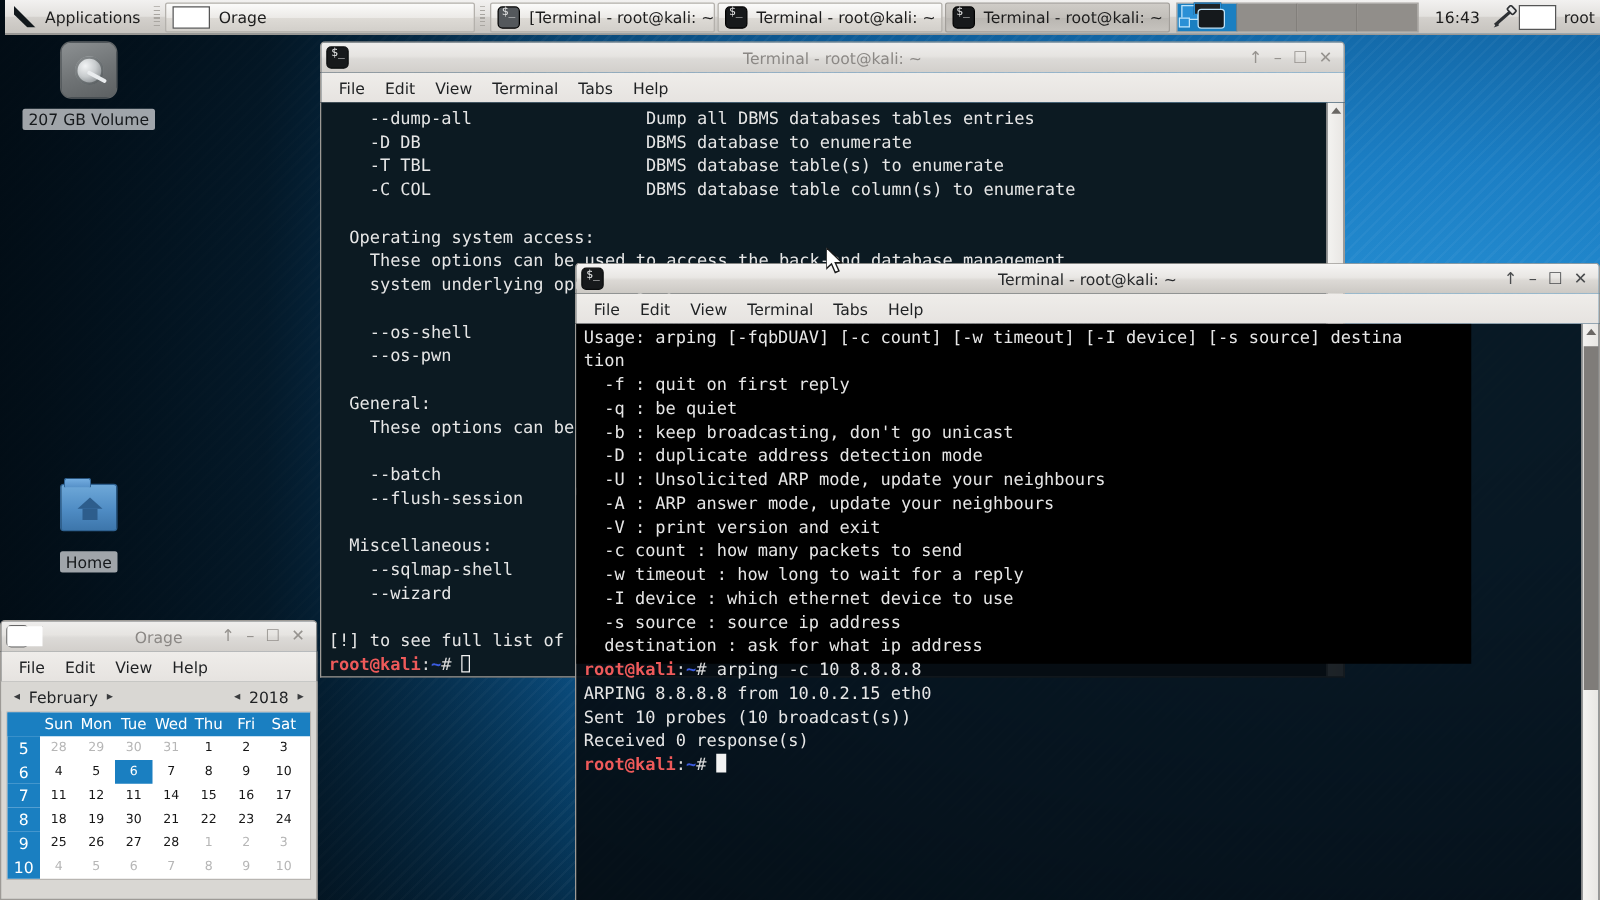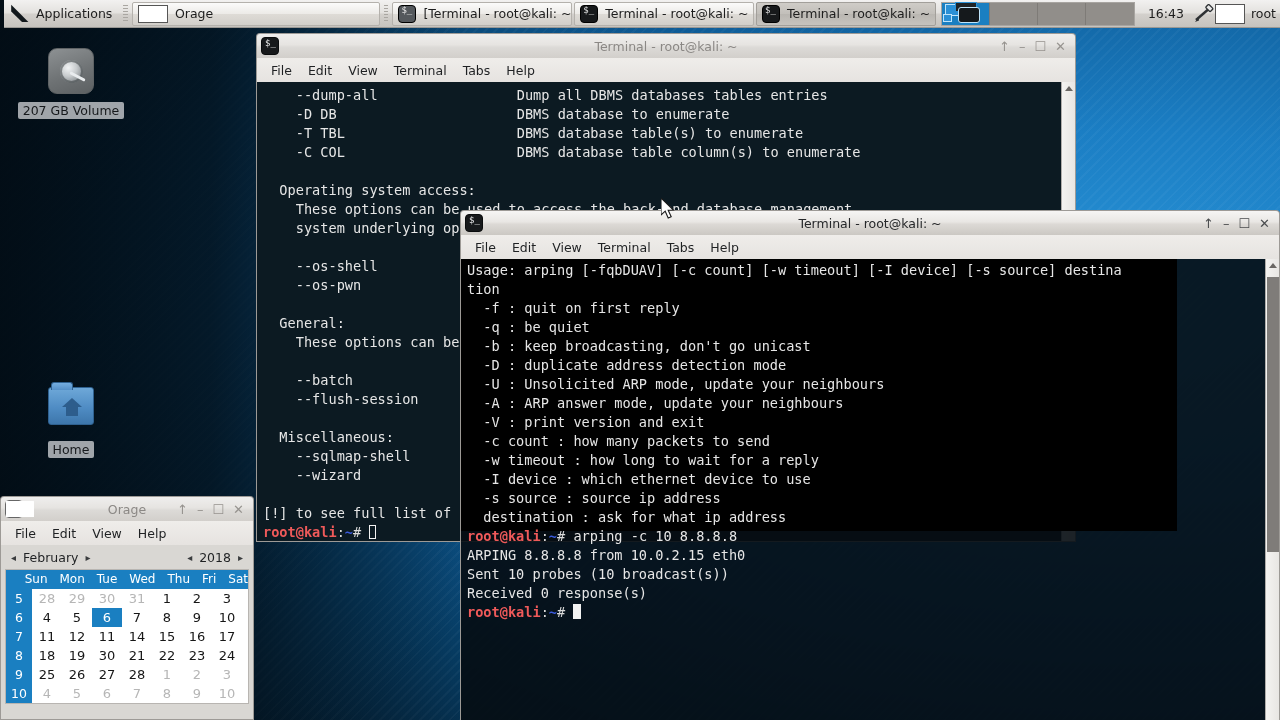--- a/index.html
+++ b/index.html
@@ -212,41 +212,41 @@
   
   #orage-body { background: #d9d7d3; }
   .orage-nav {
     display: flex; align-items: center; height: 24px; padding: 0 6px;
     background: #d9d7d3; font-size: 12.5px; color: #1f2123;
   }
   .orage-nav .arr { font-size: 10px; color: #3a3c3e; padding: 0 4px; }
   .orage-nav .mon { font-weight: normal; padding: 0 3px; }
   .cal-grid { background: #fff; margin: 0 4px 4px 4px; border: 1px solid #b8b5b1; }
   .cal-row { display: flex; }
-  .cal-head { background: #1a7fc1; color: #fff; gap: 12px; }
+  .cal-head { background: #1a7fc1; color: #fff; }
   .cal-wk {
     width: 26px; text-align: center; font-size: 12.5px; line-height: 19px;
     background: #1a7fc1; color: #fff;
   }
   .cal-cell {
-    width: 30px; text-align: center; font-size: 13px; line-height: 19px; color: #161616;
+    width: 30px; text-align: center; font-size: 10px; line-height: 19px; color: #161616;
   }
   .cal-head .cal-cell { color: #fff; font-size: 12px; }
   .cal-cell.other { color: #b6b6b6; }
   .cal-cell.today { background: #1a7fc1; color: #fff; }
 
   
   .cursor-arrow { position: absolute; z-index: 90; pointer-events: none; }
 </style>
 </head>
 <body>
 
 <div id="desktop">
 
-  <div class="dicon" style="left:16px; top:48px;">
+  <div class="dicon" style="left:16px; top:33px;">
     <div class="glyph">
       <div class="hdd dim">
           <div class="needle"></div>
         </div>
     </div>
     <span class="lbl">207 GB Volume</span>
   </div>
 
 
 

